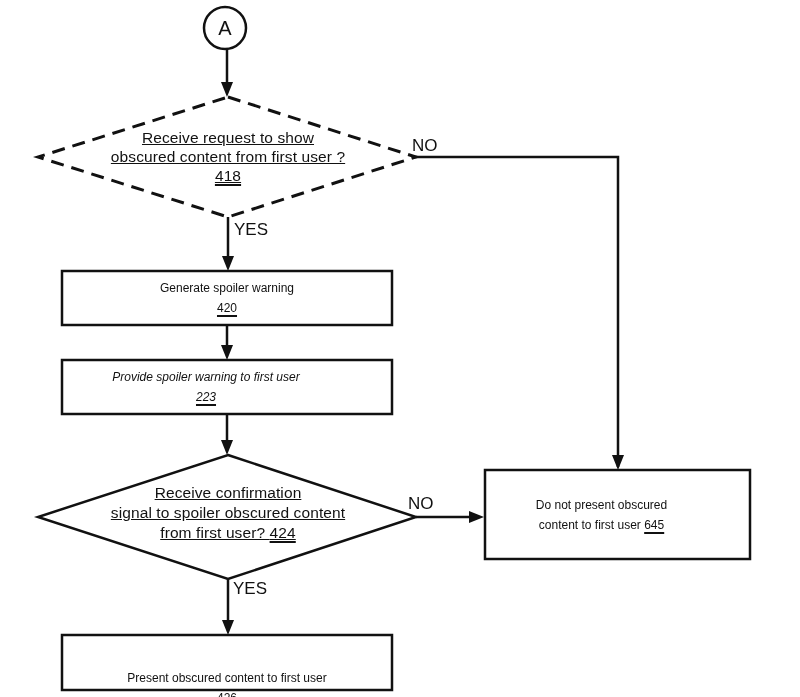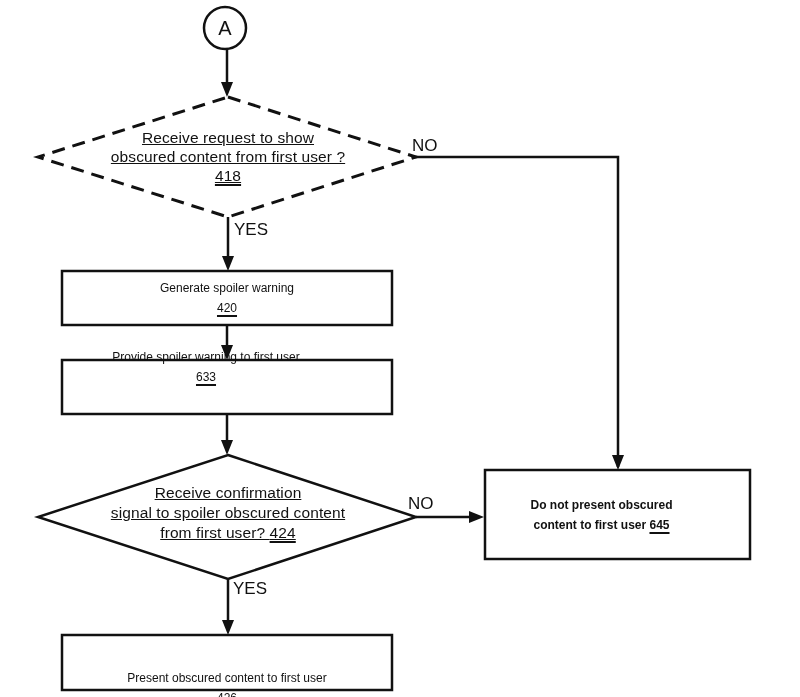--- a/index.html
+++ b/index.html
@@ -102,36 +102,36 @@
 
   <div class="txt branch-label" style="left:412px; top:138px;">NO</div>
 
   <div class="txt branch-label" style="left:234px; top:222px;">YES</div>
 
   <div class="txt box-text" style="left:62px; top:271px; width:330px; height:54px;">
     <div>Generate spoiler warning</div>
     <div><span class="ref">420</span></div>
   </div>
 
-  <div class="txt box-text" style="left:62px; top:340px; width:288px; height:54px;">
+  <div class="txt box-text" style="left:62px; top:360px; width:288px; height:54px;font-style:italic;">
     <div>Provide spoiler warning to first user</div>
-    <div><span class="ref">633</span></div>
+    <div><span class="ref">223</span></div>
   </div>
 
   <div class="txt node-text" style="left:48px; top:483px; width:360px; line-height:20px;">
     <div>Receive confirmation</div>
     <div>signal to spoiler obscured content</div>
     <div>
       <span>from first user? </span><span class="ref">424</span>
     </div>
   </div>
 
   <div class="txt branch-label" style="left:408px; top:496px;">NO</div>
 
-  <div class="txt box-text" style="left:485px; top:470px; width:233px; height:89px;font-weight:bold;">
+  <div class="txt box-text" style="left:485px; top:470px; width:233px; height:89px;">
     <div>Do not present obscured</div>
     <div>
       <span>content to first user </span><span class="ref">645</span>
     </div>
   </div>
 
   <div class="txt branch-label" style="left:233px; top:581px;">YES</div>
 
   <div class="txt box-text" style="left:62px; top:660px; width:330px; height:55px;">
     <div>Present obscured content to first user</div>

